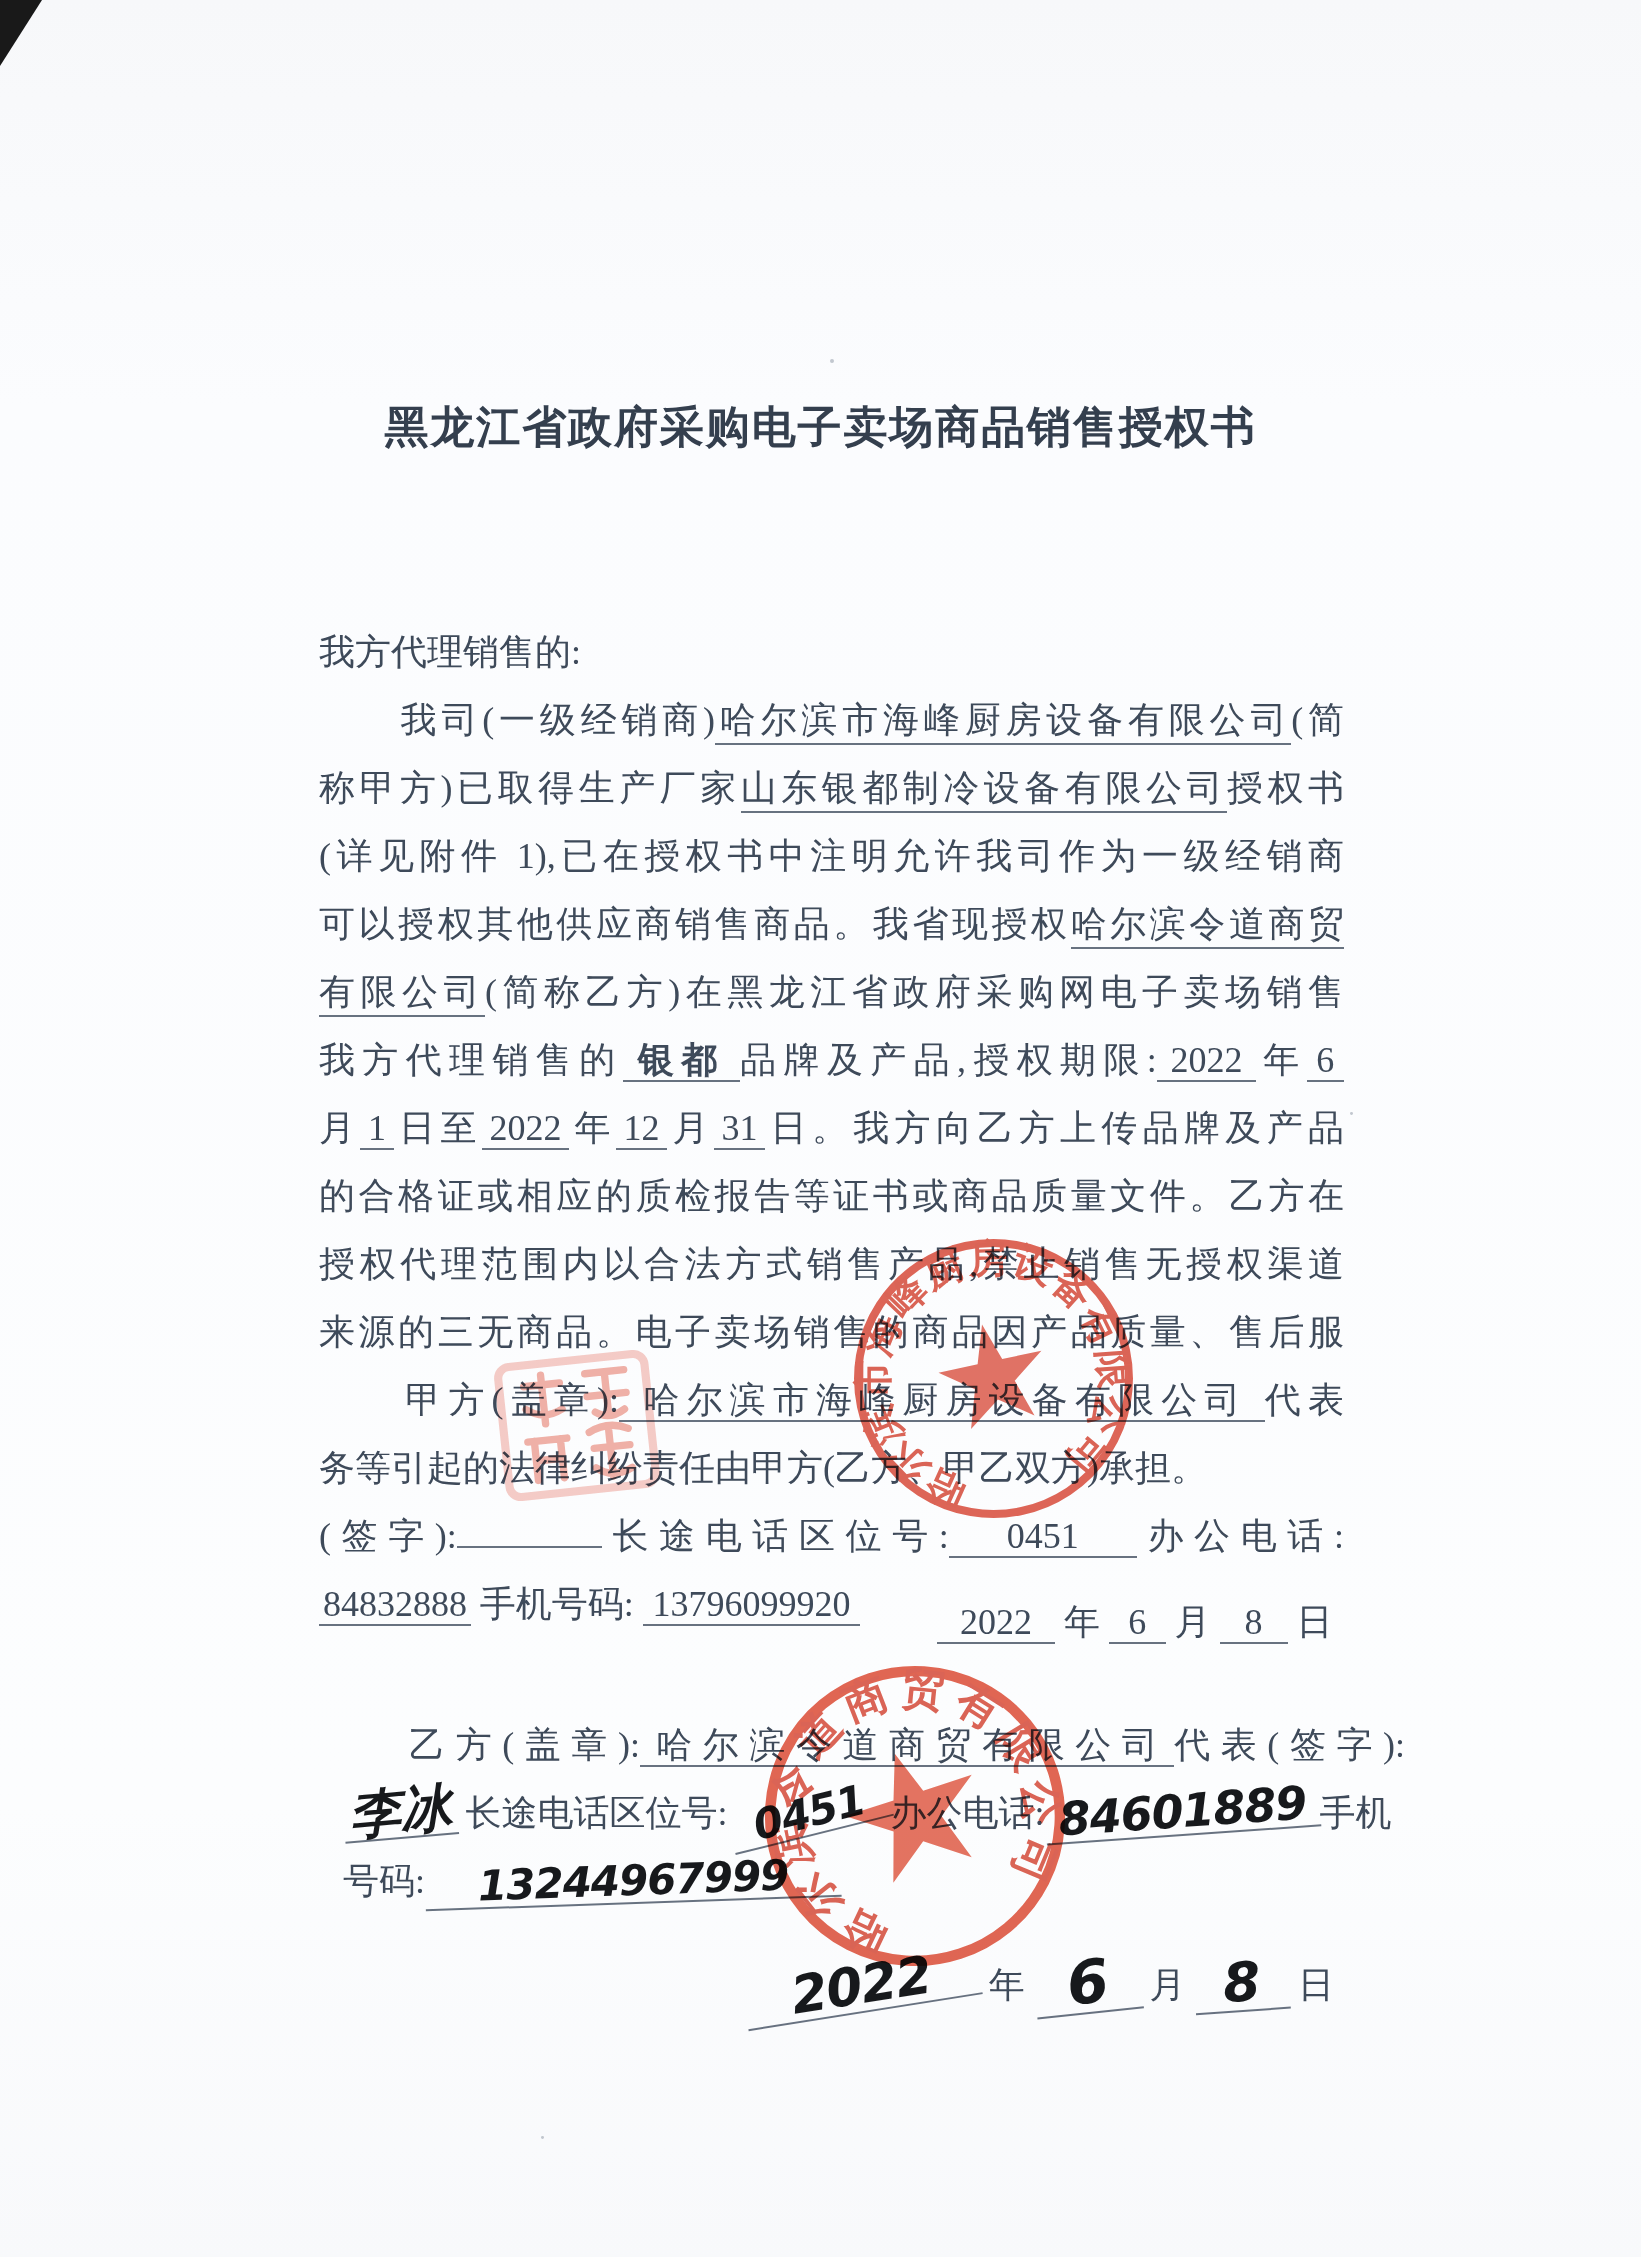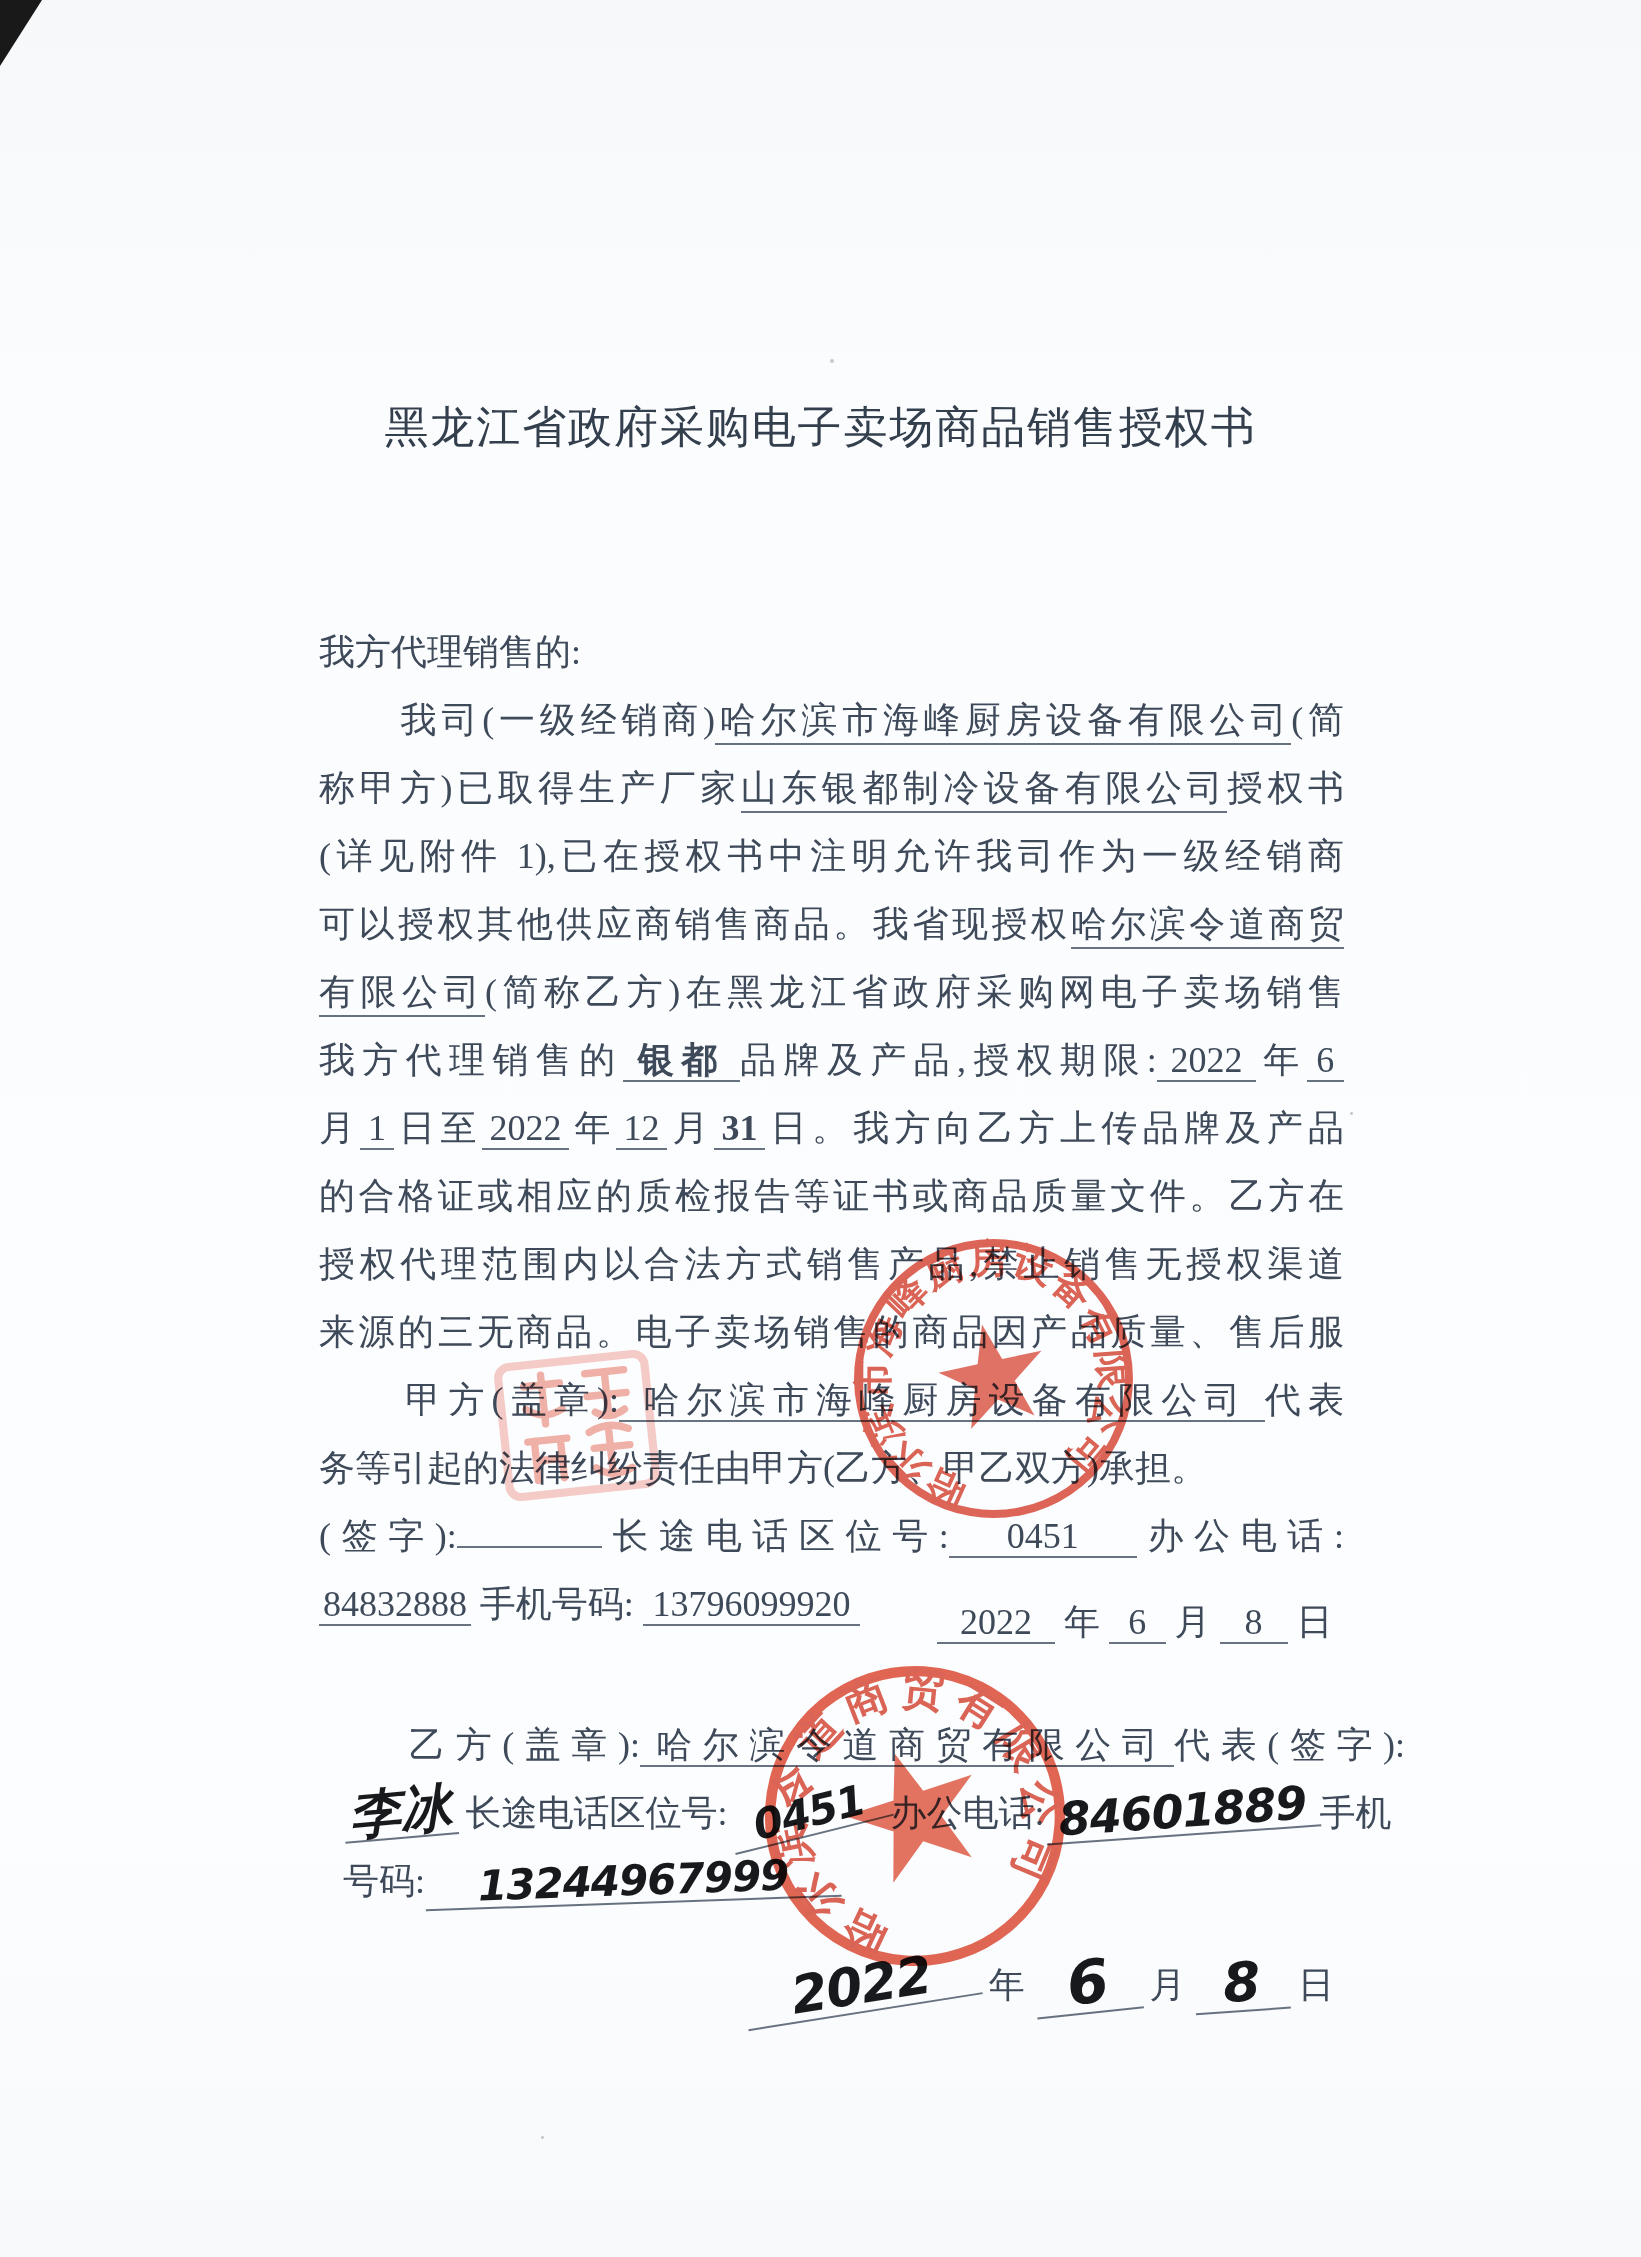--- a/index.html
+++ b/index.html
@@ -9,21 +9,21 @@
     font-family:"Liberation Serif",serif;color:#3e4a5a;
   }
   
   .corner{position:absolute;left:0;top:0;width:0;height:0;
     border-top:66px solid #191919;border-right:42px solid transparent;}
   .speck{position:absolute;border-radius:50%;background:#aab0ba;opacity:.7;}
 
   .title{
     position:absolute;left:0;top:398px;width:1641px;margin:0;
     text-align:center;font-family:"Liberation Sans",sans-serif;
-    font-size:44px;font-weight:normal;color:#343f4e;letter-spacing:1.9px;
+    font-size:44px;font-weight:bold;color:#343f4e;letter-spacing:1.9px;
   }
 
   .textblock{position:absolute;}
   #bodyLines{left:319px;top:618px;width:1025px;}
   #partyB{left:319px;top:1711px;width:1062px;margin-left:24px;}
   #dateA{left:937px;top:1588px;width:502px;}
   #dateB{left:743px;top:1946px;width:676px;}
 
   .line{
     height:68px;line-height:68px;font-size:36px;white-space:nowrap;
@@ -75,21 +75,21 @@
   <h1 class="title">黑龙江省政府采购电子卖场商品销售授权书</h1>
 
   <div class="textblock" id="bodyLines">
       <div class="line"><span class="">我方代理销售的:</span></div>
       <div class="line just"><span class="">　　我司(一级经销商)</span><span class="u">哈尔滨市海峰厨房设备有限公司</span><span class="">(简</span></div>
       <div class="line just"><span class="">称甲方)已取得生产厂家</span><span class="u">山东银都制冷设备有限公司</span><span class="">授权书</span></div>
       <div class="line just"><span class="">(详见附件 1),已在授权书中注明允许我司作为一级经销商</span></div>
       <div class="line just"><span class="">可以授权其他供应商销售商品。我省现授权</span><span class="u">哈尔滨令道商贸</span></div>
       <div class="line just"><span class="u">有限公司</span><span class="">(简称乙方)在黑龙江省政府采购网电子卖场销售</span></div>
       <div class="line just"><span class="">我方代理销售的</span><span class="u" style="padding: 0px 15.4px; font-weight: bold;">银都</span><span class="">品牌及产品,授权期限:</span><span class="u" style="padding: 0px 13.5px;">2022</span><span class="">年</span><span class="u" style="padding: 0px 9.7px;">6</span></div>
-      <div class="line just"><span class="">月</span><span class="u" style="padding: 0px 7.7px;">1</span><span class="">日至</span><span class="u" style="padding: 0px 7.7px;">2022</span><span class="">年</span><span class="u" style="padding: 0px 7.7px;">12</span><span class="">月</span><span class="u" style="padding: 0px 7.7px; font-weight: bold;">31</span><span class="">日。我方向乙方上传品牌及产品</span></div>
+      <div class="line just"><span class="">月</span><span class="u" style="padding: 0px 7.7px;">1</span><span class="">日至</span><span class="u" style="padding: 0px 7.7px;">2022</span><span class="">年</span><span class="u" style="padding: 0px 7.7px;">12</span><span class="">月</span><span class="u" style="padding: 0px 7.7px;">31</span><span class="">日。我方向乙方上传品牌及产品</span></div>
       <div class="line just"><span class="">的合格证或相应的质检报告等证书或商品质量文件。乙方在</span></div>
       <div class="line just"><span class="">授权代理范围内以合法方式销售产品,禁止销售无授权渠道</span></div>
       <div class="line just"><span class="">来源的三无商品。电子卖场销售的商品因产品质量、售后服</span></div>
       <div class="line just"><span class="">　　甲方(盖章):</span><span class="u" style="padding: 0px 17.4px;">哈尔滨市海峰厨房设备有限公司</span><span class="">代表</span></div>
       <div class="line"><span class="">务等引起的法律纠纷责任由甲方(乙方、甲乙双方)承担。</span></div>
       <div class="line just"><span class="">(签字):</span><span class="blank" style="width: 145px;"></span><span class="">长途电话区位号:</span><span class="u" style="padding: 0px 58px;">0451</span><span class="">办公电话:</span></div>
       <div class="line"><span class="u" style="padding: 0px 3.9px;">84832888</span><span class=""> 手机号码: </span><span class="u" style="padding: 0px 9.7px;">13796099920</span></div>
     </div>
 
   <div class="textblock" id="dateA">

